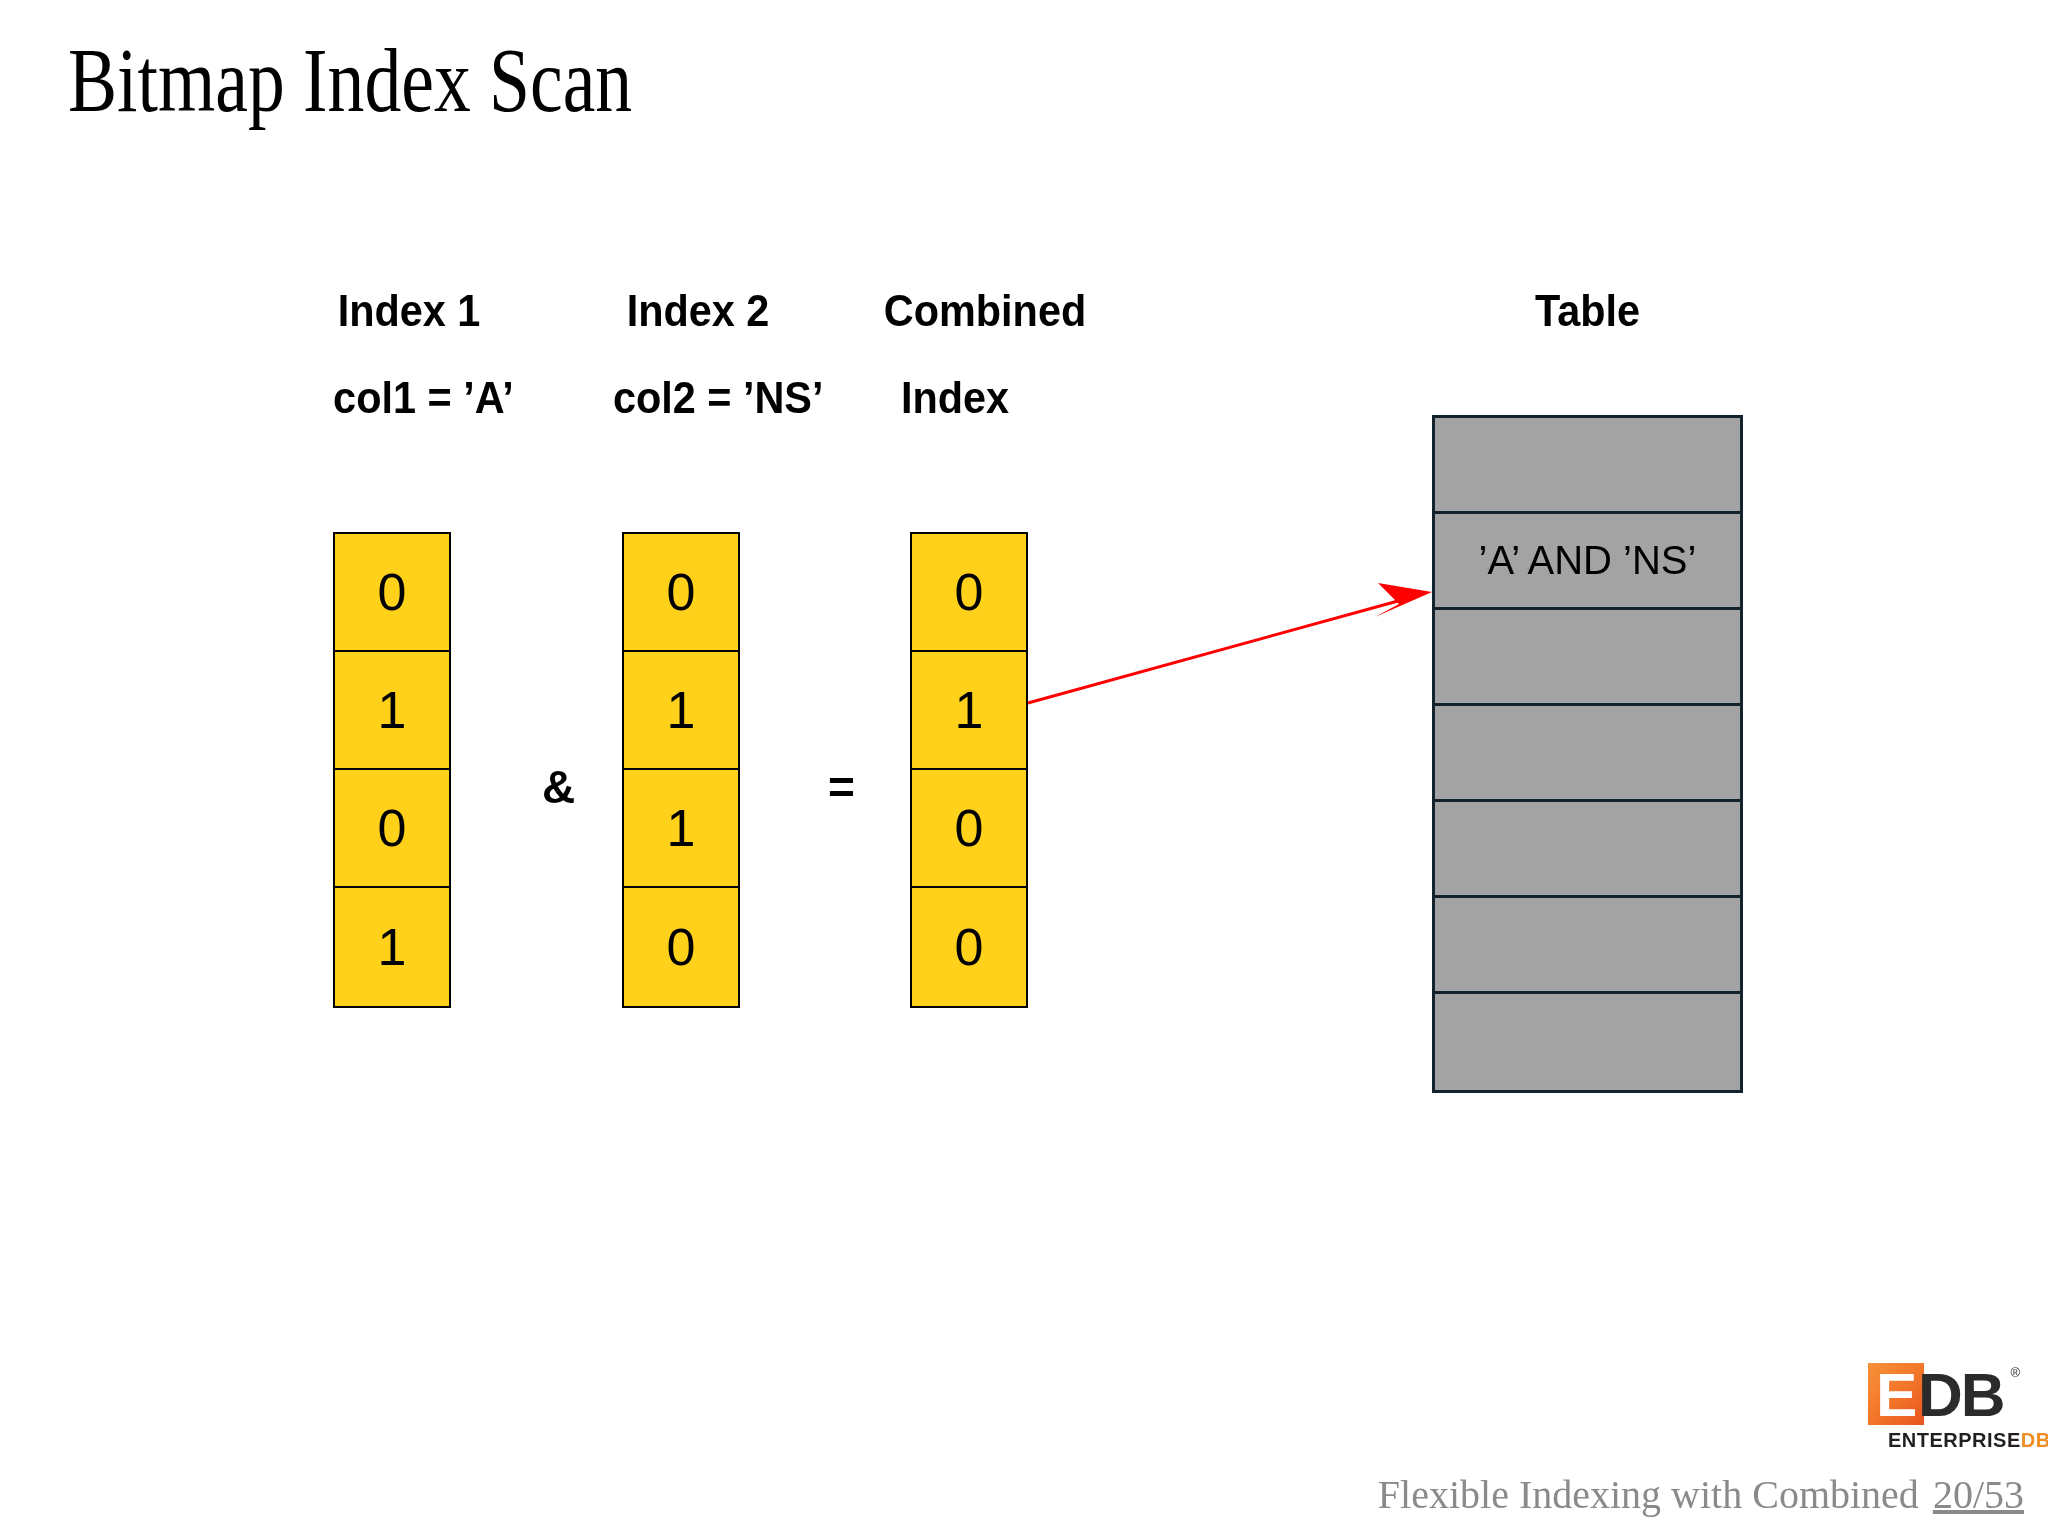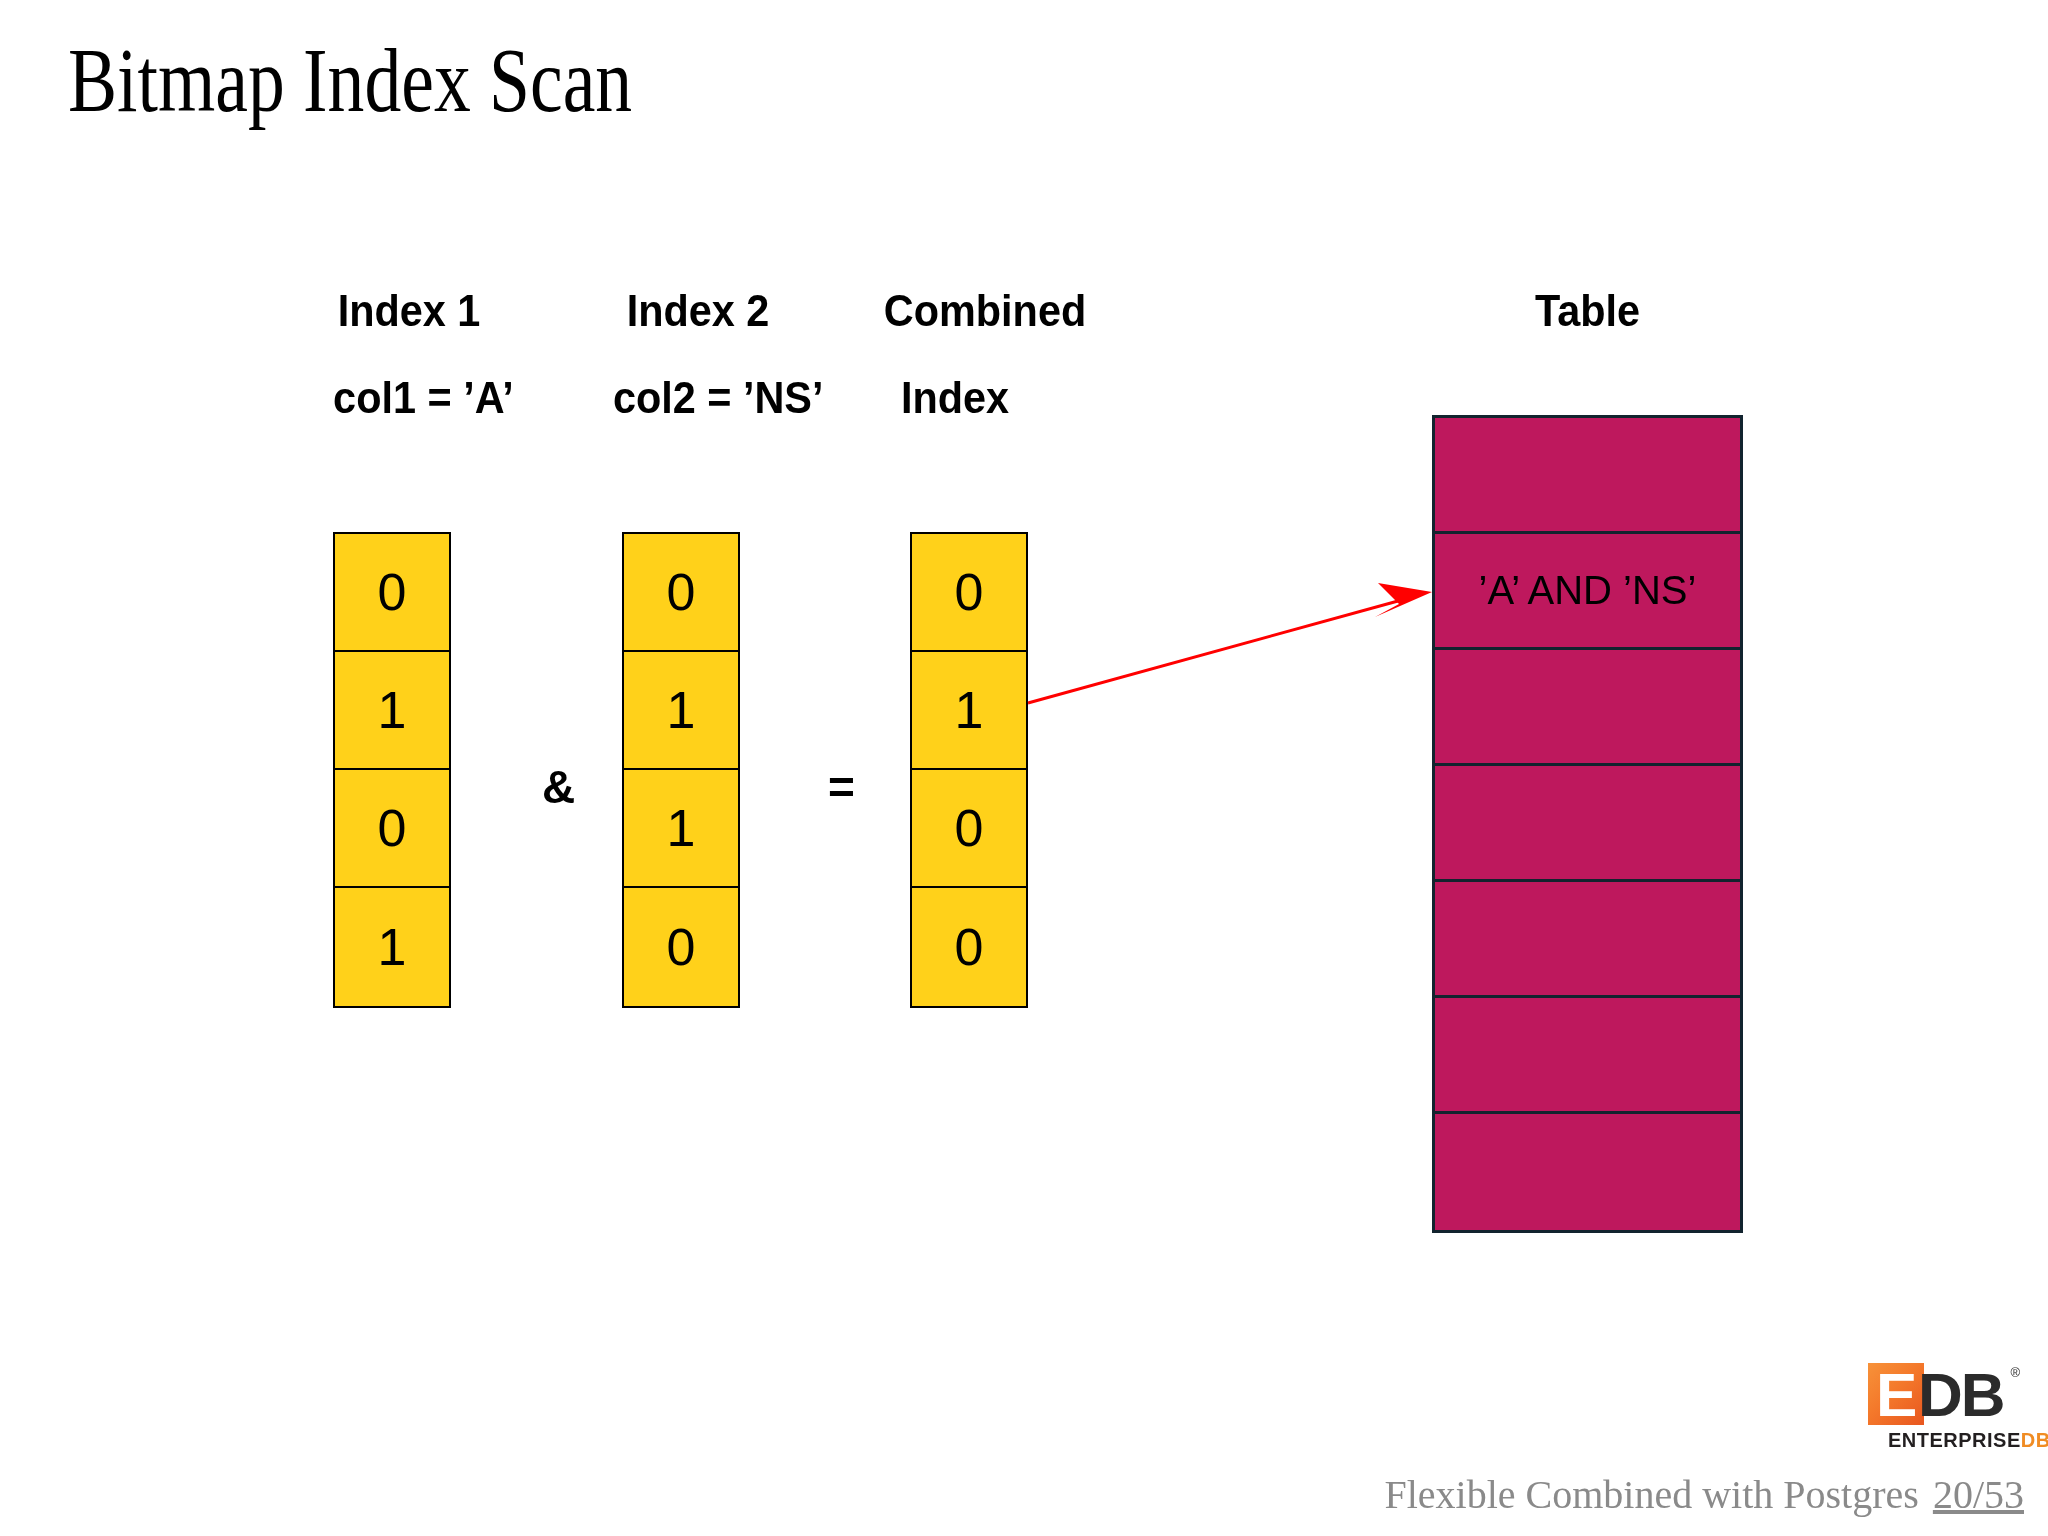--- a/index.html
+++ b/index.html
@@ -83,23 +83,23 @@
   #heap-table {
     position: absolute;
     left: 1412px;
     top: 415px;
     width: 311px;
     border: 3px solid #12232e;
     box-sizing: border-box;
     background: #85CBFA;
   }
   .heap-row {
-    height: 116px;
-    box-sizing: border-box;
-    background: #be185d;
+    height: 96px;
+    box-sizing: border-box;
+    background: #a3a3a3;
     border-bottom: 3px solid #12232e;
     display: flex;
     align-items: center;
     justify-content: center;
     font-family: "Liberation Sans", sans-serif;
     font-size: 40px;
     color: #000000;
     white-space: nowrap;
   }
   .heap-row:last-child { border-bottom: none; }
@@ -238,21 +238,21 @@
     <div class="heap-row"></div>
     <div class="heap-row"></div>
   </div>
 
   <svg id="arrow-svg" viewBox="0 0 2048 1536">
     <line x1="1008" y1="703" x2="1378" y2="601" stroke="#FF0000" stroke-width="3"></line>
     <polygon points="1412,592 1358,583 1379,604 1355,617" fill="#FF0000"></polygon>
   </svg>
 
   <div id="footer-text">
-    <span>Flexible Combined with Postgres</span><span id="footer-page">20/53</span>
+    <span>Flexible Indexing with Combined</span><span id="footer-page">20/53</span>
   </div>
 
   <div id="edb-logo">
     <div id="edb-mark">
       <div id="edb-sq"></div>
       <div id="edb-e">E</div>
       <div id="edb-db">DB</div>
       <div id="edb-reg">®</div>
     </div>
     <div id="edb-word"><span class="dark">ENTERPRISE</span><span class="orange">DB</span></div>

